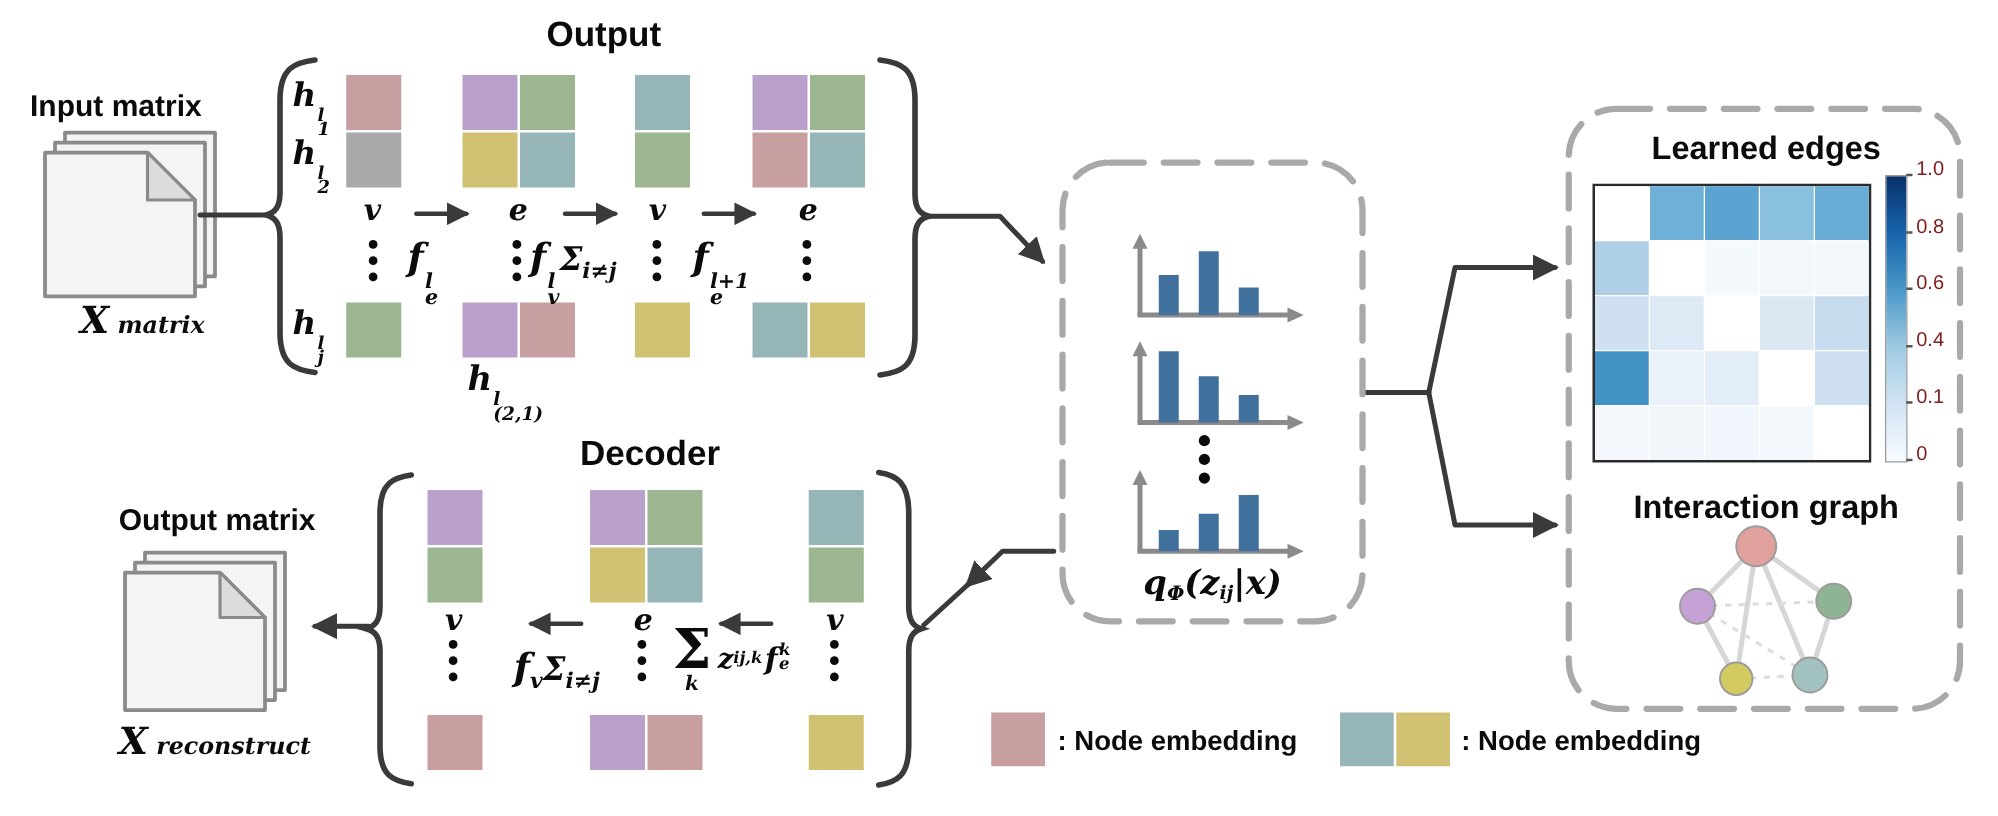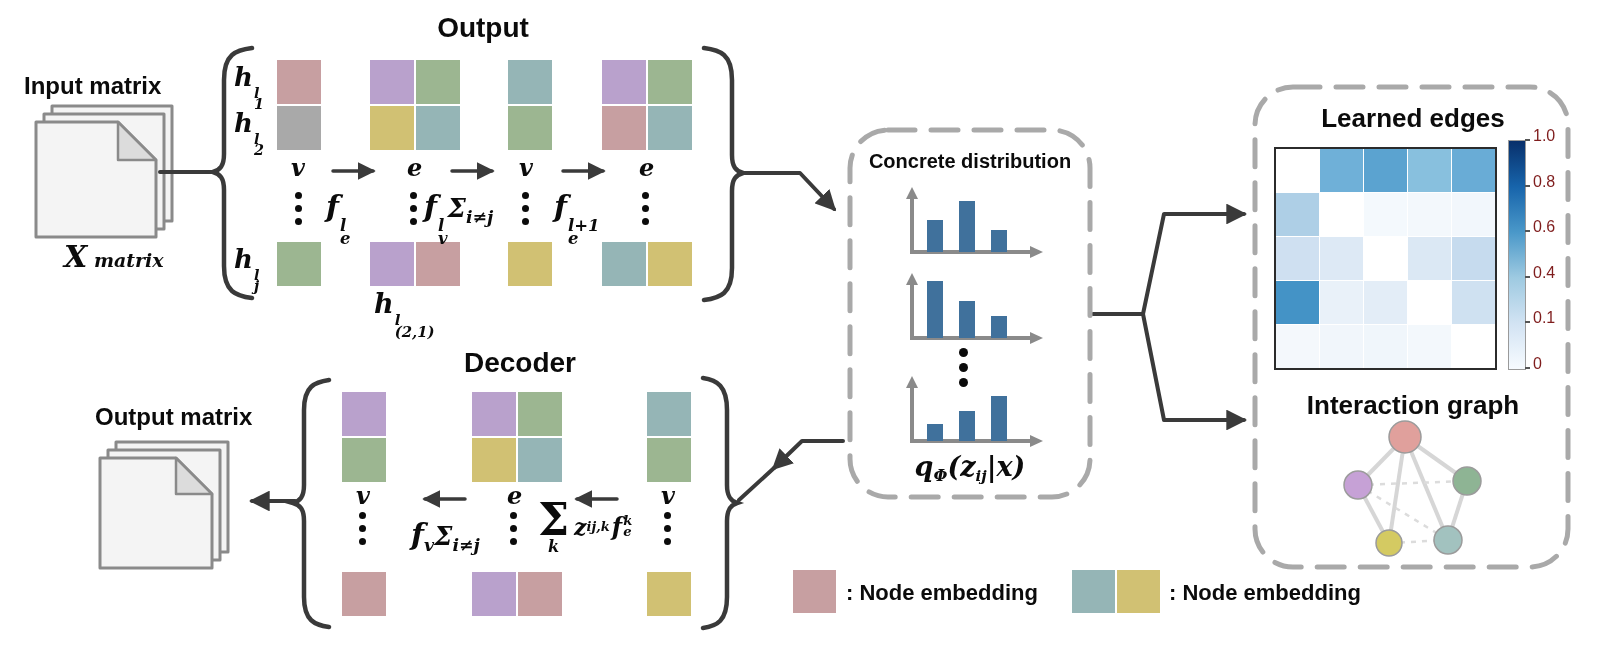--- a/index.html
+++ b/index.html
@@ -169,20 +169,23 @@
 
   <div class="title t24 abs" style="left:24px;top:72px;">Input matrix</div>
   <div class="mathlbl" style="left:64px;top:242px;font-size:30px;">
     <span>X</span><span style="font-size:19px;"> </span><span style="font-size:19px;">matrix</span>
   </div>
 
   <div class="title t28 abs center" style="left:398px;top:12px;width:170px;">Output</div>
   <div class="title t28 abs center" style="left:435px;top:347px;width:170px;">Decoder</div>
 
   <div class="title t24 abs" style="left:95px;top:403px;">Output matrix</div>
+  <div class="mathlbl" style="left:95px;top:579px;font-size:30px;">
+    <span>X</span><span style="font-size:19px;"> </span><span style="font-size:19px;">reconstruct</span>
+  </div>
 
   <div class="mathlbl" style="left:234px;top:64px;font-size:26px;">
     <span>h</span><span class="stk">
         <span>l</span>
         <span>1</span>
       </span>
   </div>
   <div class="mathlbl" style="left:234px;top:110px;font-size:26px;">
     <span>h</span><span class="stk">
         <span>l</span>
@@ -240,21 +243,20 @@
     </span>
     <span style="margin-left:5px;">z</span>
       <span style="font-size:13px;vertical-align:-0.3em;">ij,k</span>
     <span style="margin-left:2px;font-size:24px;">f</span>
       <span class="stk" style="font-size:24px;">
         <span>k</span>
         <span>e</span>
       </span>
   </div>
 
-  <div class="title t20 abs center" style="left:852px;top:150px;width:236px;">Concrete distribution</div>
   <svg id="dist0" class="distsvg" style="left:898px;top:186px;">
       <line x1="14" y1="66" x2="14" y2="10" stroke="#8a8a8a" stroke-width="4"></line>
       <polygon points="14,1 8,13 20,13" fill="#8a8a8a"></polygon>
       <line x1="12" y1="66" x2="134" y2="66" stroke="#8a8a8a" stroke-width="4"></line>
       <polygon points="145,66 132,60 132,72" fill="#8a8a8a"></polygon>
       <rect x="29" y="34" width="16" height="32" fill="#40719c"></rect>
       <rect x="61" y="15" width="16" height="51" fill="#40719c"></rect>
       <rect x="93" y="44" width="16" height="22" fill="#40719c"></rect>
     </svg>
   <svg id="dist1" class="distsvg" style="left:898px;top:272px;">

